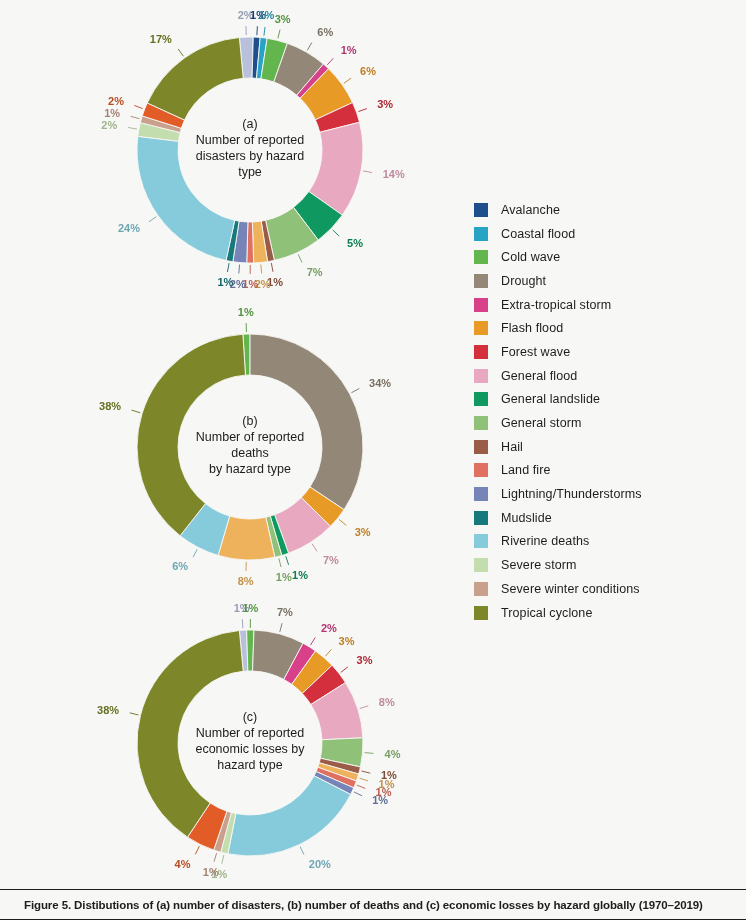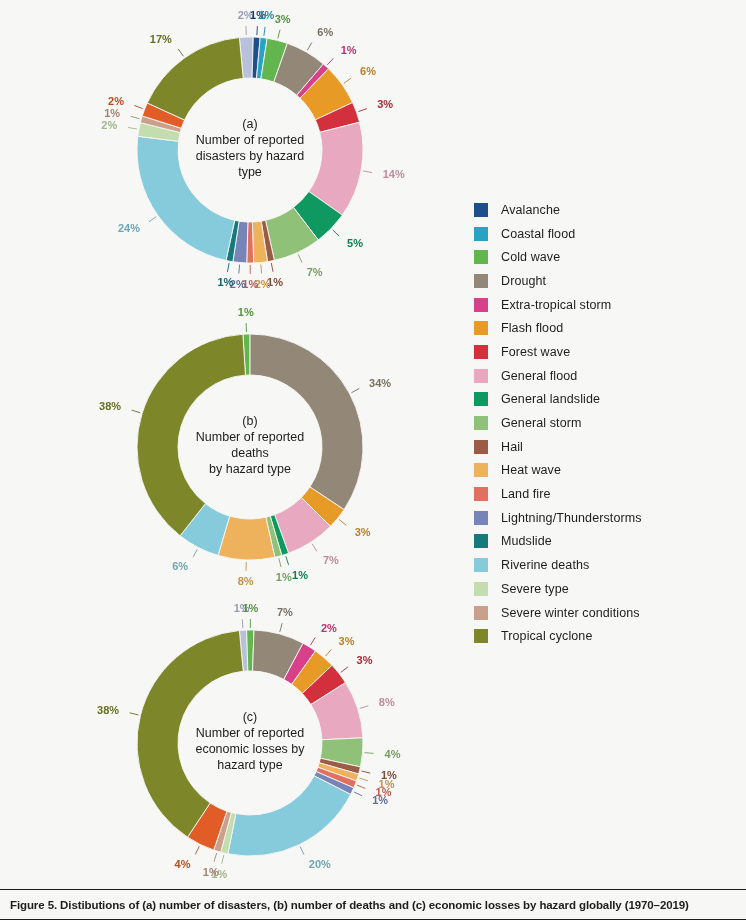--- a/index.html
+++ b/index.html
@@ -65,21 +65,21 @@
     border-top:1.5px solid #1d1d1b;
     border-bottom:1.5px solid #1d1d1b;
     box-sizing:border-box;
     display:flex;
     align-items:center;
   }
   #caption-text{
     font-size:11.5px;
     font-weight:700;
     color:#1d1d1b;
-    padding-left:10px;
+    padding-left:24px;
     letter-spacing:-0.1px;
   }
 </style>
 </head>
 <body>
 
 <div id="figure-root">
 
   <div class="chart-block" id="chart-a">
       <svg class="donut-svg" width="460" height="300" viewBox="0 0 460 300">
@@ -324,42 +324,38 @@
       </div>
       <div class="legend-row">
         <span class="legend-swatch" style="background: rgb(144, 193, 120);"></span>
         <span class="legend-label">General storm</span>
       </div>
       <div class="legend-row">
         <span class="legend-swatch" style="background: rgb(154, 92, 70);"></span>
         <span class="legend-label">Hail</span>
       </div>
       <div class="legend-row">
-        <span class="legend-swatch" style="background: rgb(238, 178, 92);"></span>
-        <span class="legend-label">Heat wave</span>
-      </div>
-      <div class="legend-row">
         <span class="legend-swatch" style="background: rgb(224, 112, 95);"></span>
         <span class="legend-label">Land fire</span>
       </div>
       <div class="legend-row">
         <span class="legend-swatch" style="background: rgb(118, 132, 184);"></span>
         <span class="legend-label">Lightning/Thunderstorms</span>
       </div>
       <div class="legend-row">
         <span class="legend-swatch" style="background: rgb(22, 121, 124);"></span>
         <span class="legend-label">Mudslide</span>
       </div>
       <div class="legend-row">
         <span class="legend-swatch" style="background: rgb(134, 203, 220);"></span>
         <span class="legend-label">Riverine deaths</span>
       </div>
       <div class="legend-row">
         <span class="legend-swatch" style="background: rgb(195, 221, 174);"></span>
-        <span class="legend-label">Severe type</span>
+        <span class="legend-label">Severe storm</span>
       </div>
       <div class="legend-row">
         <span class="legend-swatch" style="background: rgb(200, 160, 139);"></span>
         <span class="legend-label">Severe winter conditions</span>
       </div>
       <div class="legend-row">
         <span class="legend-swatch" style="background: rgb(125, 135, 41);"></span>
         <span class="legend-label">Tropical cyclone</span>
       </div>
     </div>

